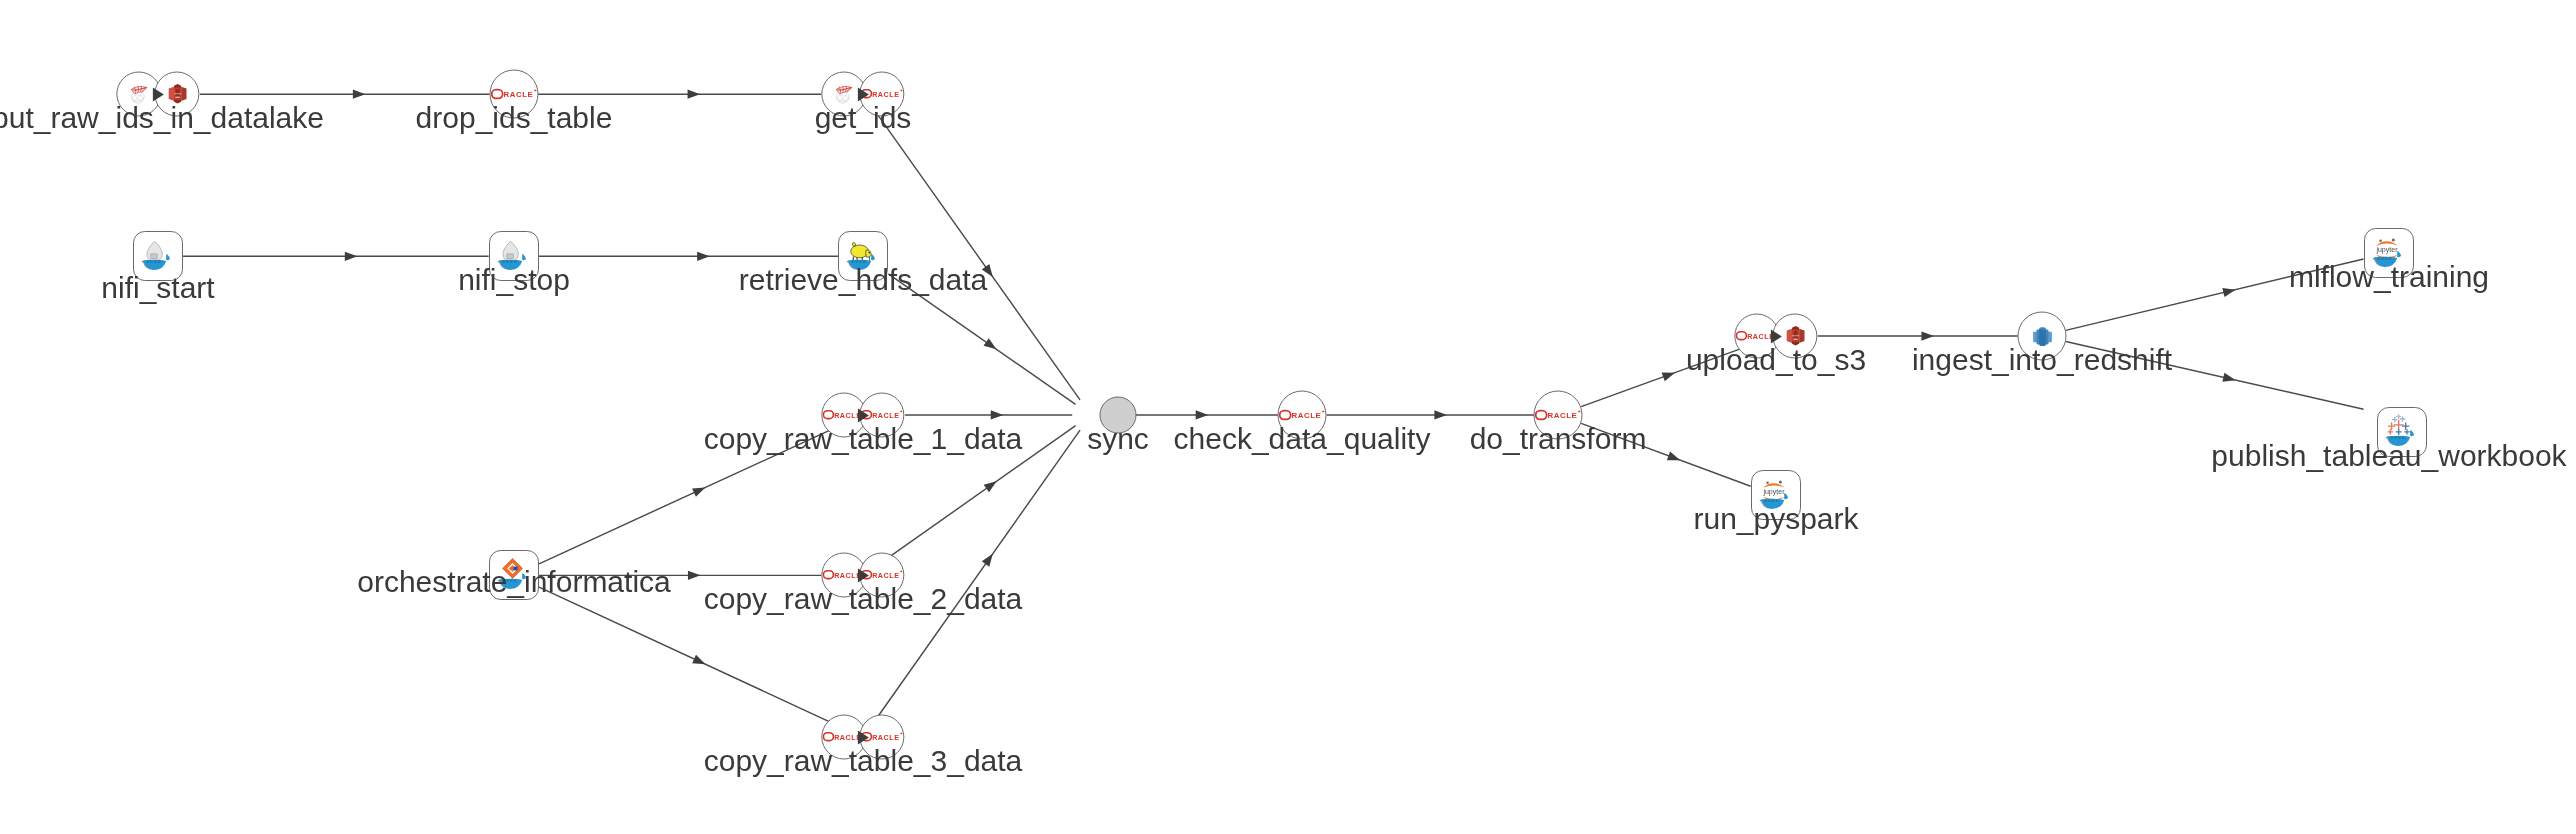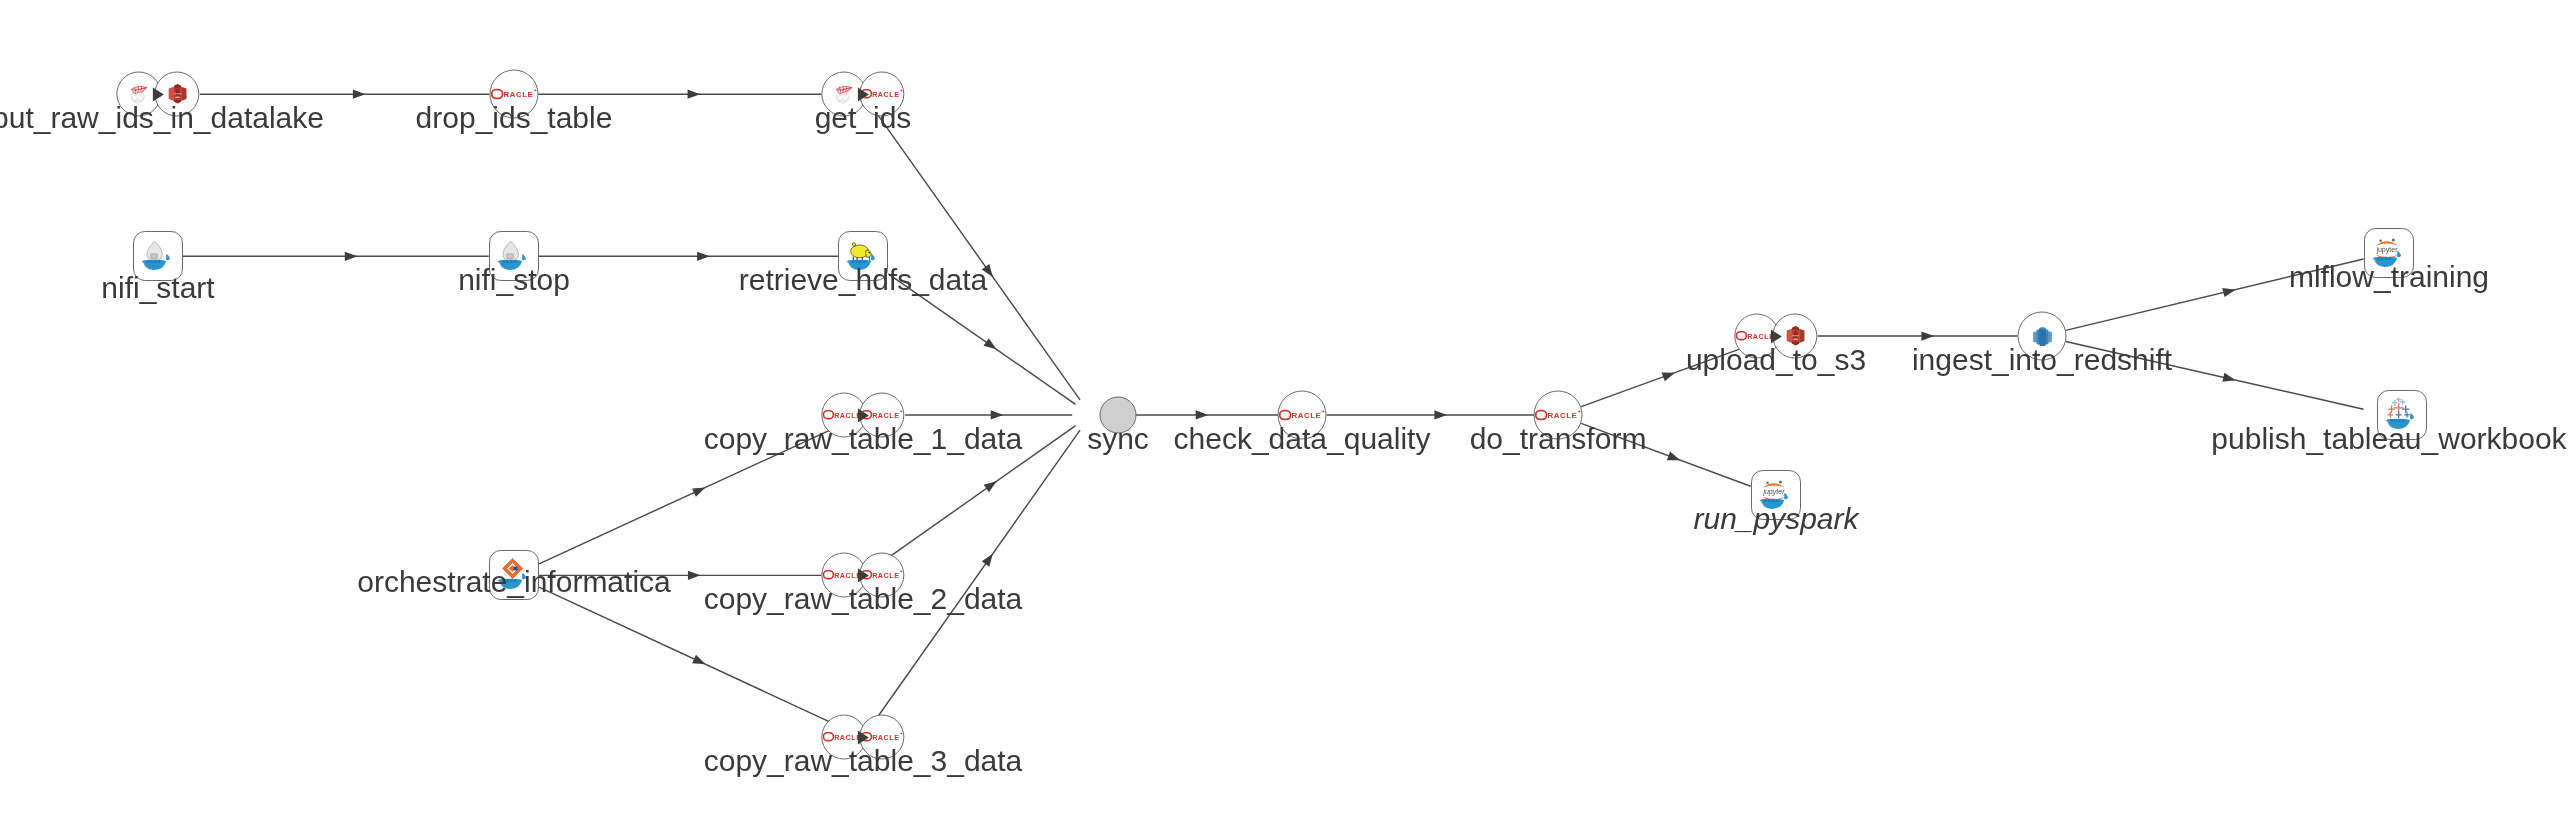--- a/index.html
+++ b/index.html
@@ -405,21 +405,21 @@
           <rect x="28" y="22" width="8" height="20" fill="#8c2a20"></rect>
           <path d="M24 32 L40 32" stroke="#efe0dc" stroke-width="1.4"></path>
           <ellipse cx="32" cy="40" rx="6" ry="1.8" fill="#f0d6d1" opacity="0.85"></ellipse>
         </g>
       </svg>
           </div>
       <span class="joint"></span>
     </div>
         <span class="lbl" style="top:29px">upload_to_s3</span>
       </div>
-      <div class="node" style="left: 1776px; top: 495px; font-style: italic;">
+      <div class="node" style="left: 1776px; top: 495px;">
         <div class="shape-rrect" style="width:50px;height:50px">
           <svg class="ico" width="41" height="41" viewBox="0 0 64 64">
         <g>
     <circle cx="18" cy="12" r="2" fill="#6b6b6b"></circle>
               <circle cx="38" cy="11" r="2.4" fill="#6b6b6b"></circle>
     <path d="M11 20 q16 -14 34 0 q-16 -7 -34 0z" fill="#f37726"></path>
     <path d="M11 34 q16 14 34 0 q-16 7 -34 0z" fill="#f37726"></path>
     <text x="28" y="30" text-anchor="middle" font-family="Liberation Sans,sans-serif" font-size="11" fill="#4d4d4d">jupyter</text>
   </g>
             <g>
@@ -474,21 +474,21 @@
                 <rect x="19" y="38" width="4" height="4"></rect>
       <rect x="25" y="38" width="4" height="4"></rect>
                 <rect x="31" y="38" width="4" height="4"></rect>
     </g>
     <circle cx="14" cy="46" r="0.9" fill="#d64a3c"></circle>
   </g>
       </svg>
         </div>
         <span class="lbl" style="top:32px">mlflow_training</span>
       </div>
-      <div class="node" style="left: 2389px; top: 415px; padding-left: 26px;">
+      <div class="node" style="left: 2389px; top: 432px; padding-left: 26px;">
         <div class="shape-rrect" style="width:50px;height:50px">
           <svg class="ico" width="41" height="41" viewBox="0 0 64 64">
         <g>
               <path d="M19 20 H33 M26 13 V27" stroke="#e8765a" stroke-width="2.1" stroke-linecap="round"></path>
               <path d="M10 22 H20 M15 17 V27" stroke="#e8765a" stroke-width="2.1" stroke-linecap="round"></path>
               <path d="M32 22 H42 M37 17 V27" stroke="#4e79a7" stroke-width="2.1" stroke-linecap="round"></path>
     <path d="M16.5 12 H23.5 M20 8.5 V15.5" stroke="#9fb8d4" stroke-width="2.1" stroke-linecap="round"></path>
               <path d="M28.5 11 H35.5 M32 7.5 V14.5" stroke="#9fb8d4" stroke-width="2.1" stroke-linecap="round"></path>
               <path d="M22 31 H30 M26 27 V35" stroke="#4e79a7" stroke-width="2.1" stroke-linecap="round"></path>
     <path d="M9.5 31 H16.5 M13 27.5 V34.5" stroke="#e8765a" stroke-width="2.1" stroke-linecap="round"></path>

